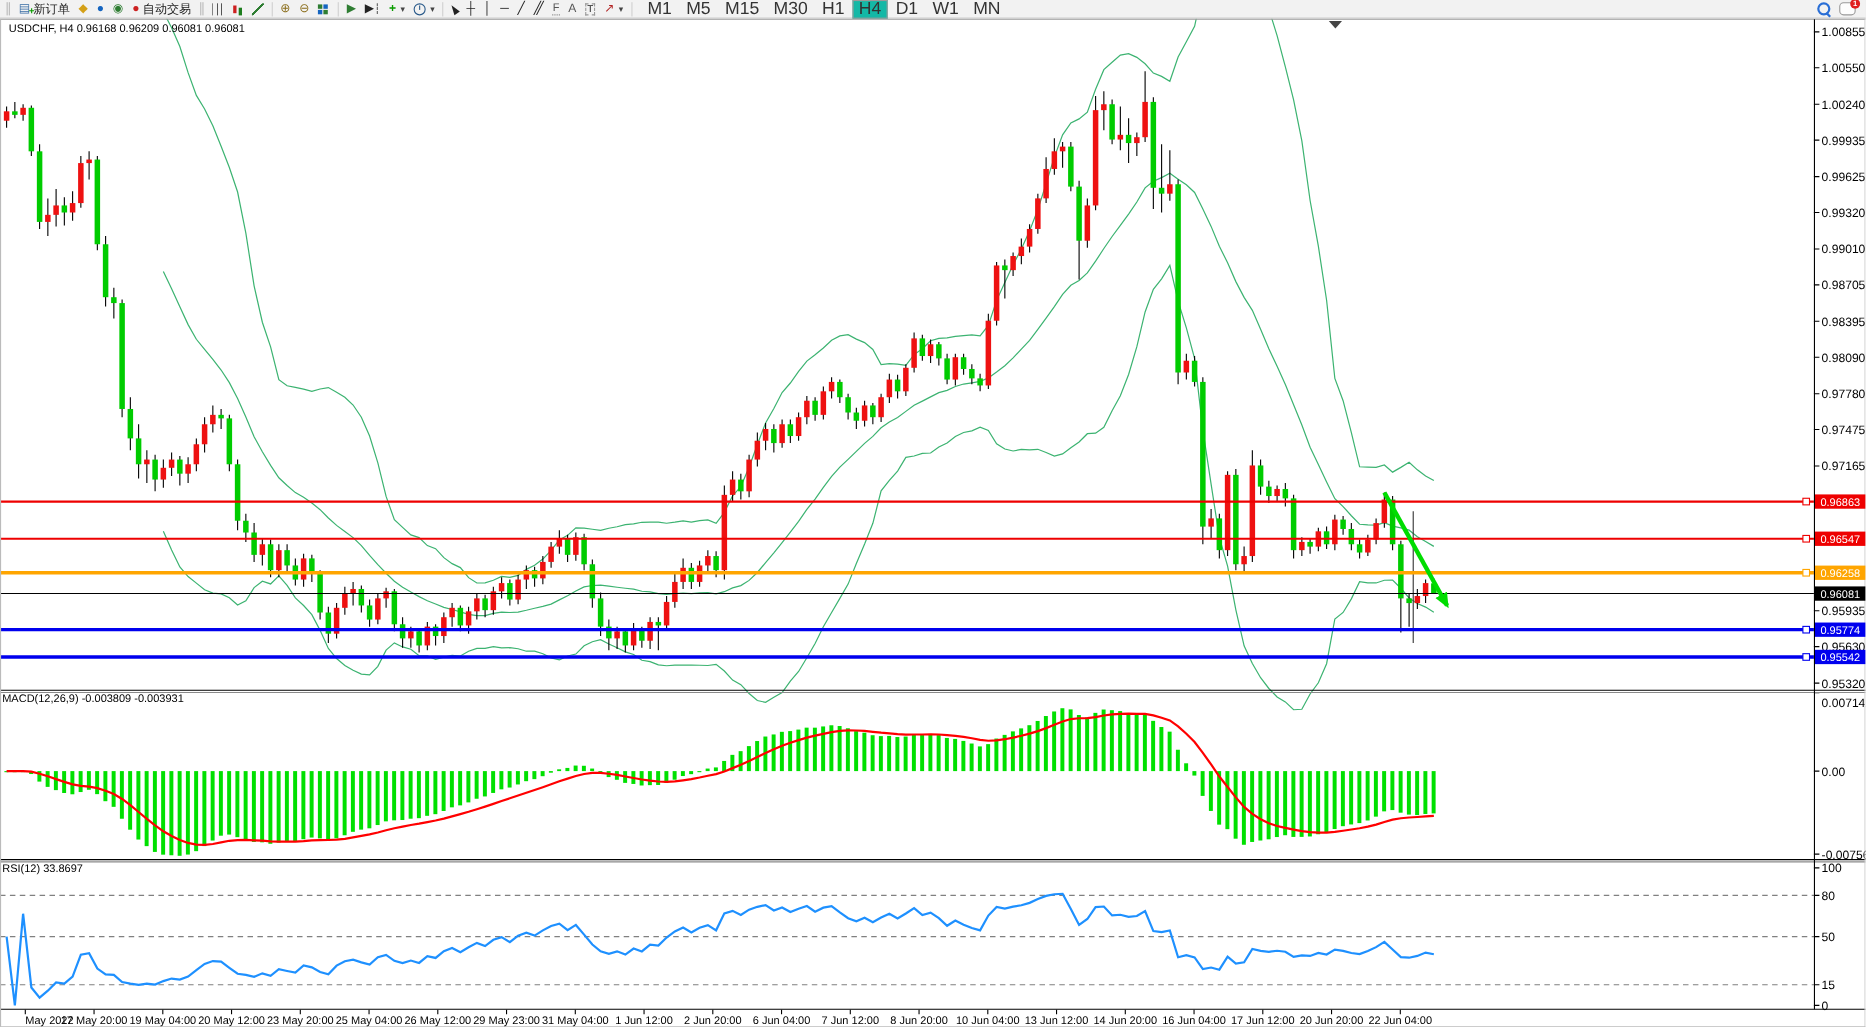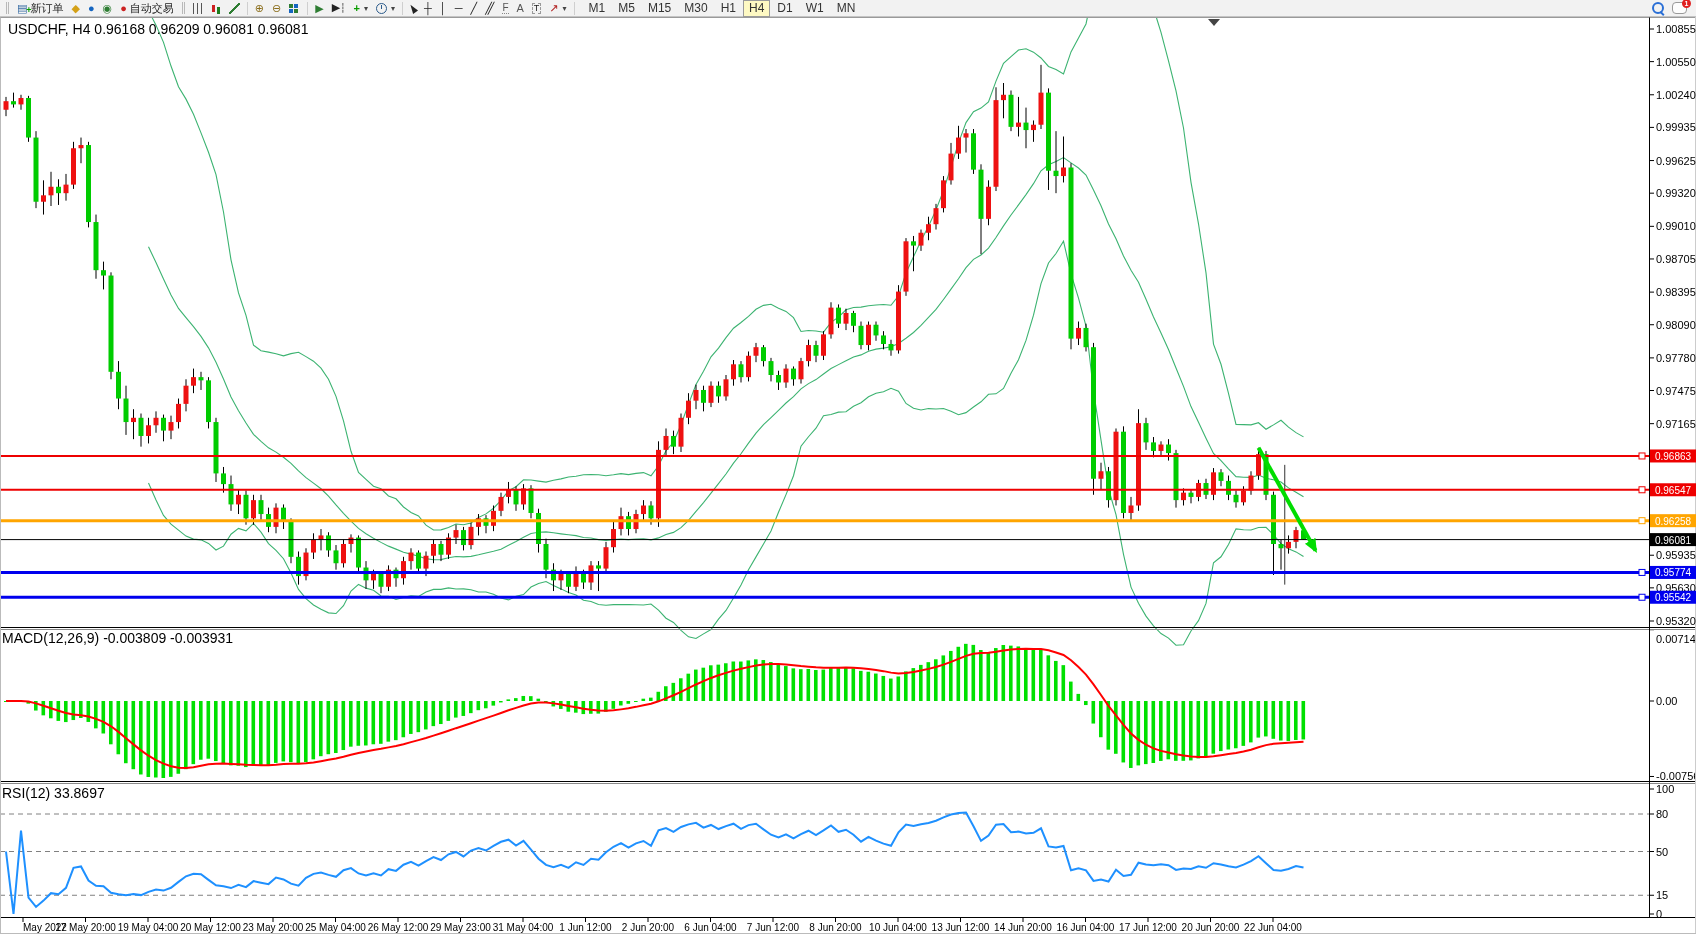--- a/index.html
+++ b/index.html
@@ -24,33 +24,33 @@
   .tiles-i{display:inline-block;width:4px;height:4px;background:#2e7d32;margin:0 7px 5px 0;
            box-shadow:5px 0 0 #1565c0,0 5px 0 #1565c0,5px 5px 0 #2e7d32;}
   .clock-i{display:inline-block;width:9px;height:9px;border:1.5px solid #2a5a8a;border-radius:50%;position:relative;}
   .clock-i:after{content:"";position:absolute;left:3.5px;top:1.5px;width:1.5px;height:3.5px;background:#2a5a8a;}
   .cursor-i{display:inline-block;width:0;height:0;border-left:3.5px solid transparent;
             border-right:3.5px solid transparent;border-bottom:9px solid #222;transform:rotate(-35deg);}
   .chan-i{letter-spacing:-4px;margin-right:4px;}
   .fibo-i{color:#555;border-bottom:1px dotted #888;font-size:10px;}
   .label-i{border:1px dashed #999;font-size:9px;padding:0 1px;line-height:9px;}
   .tf-row{display:flex;align-items:center;gap:1px;margin-left:4px;}
-  .tf-btn{padding:0 5px;height:15px;line-height:15px;color:#333;font-size:12px;border:1px solid transparent;}
-  .tf-btn.active{background:#fef9c3;border:1px solid #9a9a9a;}
+  .tf-btn{padding:0 5px;height:15px;line-height:15px;color:#333;font-size:16px;border:1px solid transparent;}
+  .tf-btn.active{background:#14b8a6;border:1px solid #9a9a9a;}
   .right-box{margin-left:auto;display:flex;align-items:center;gap:8px;padding-right:6px;}
   .mag-i{position:relative;display:inline-block;width:8px;height:8px;border:2px solid #2a6fd6;border-radius:50%;}
   .mag-i:after{content:"";position:absolute;left:7px;top:7px;width:5px;height:2px;background:#2a6fd6;
                transform:rotate(45deg);transform-origin:0 0;}
   .bubble-i{position:relative;display:inline-block;width:13px;height:10px;border:1px solid #999;
             border-radius:4px;background:#fdfdfd;}
   .badge{position:absolute;top:-4px;right:-5px;min-width:9px;height:9px;background:#e02020;color:#fff;
          border-radius:50%;font-size:7px;line-height:9px;text-align:center;font-weight:bold;}
   .overlay{position:absolute;z-index:3;color:#000;white-space:nowrap;}
   #chart-svg{position:absolute;left:0;top:0;z-index:1;}
-  .t11{font-size:14px;}
+  .t11{font-size:10px;}
 </style>
 </head>
 <body>
 
 <div class="toolbar">
   <span class="grip"></span>
   <span class="tb-btn">
     <span class="doc-i gi">▤<b>+</b></span>
     <span>新订单</span>
   </span>

